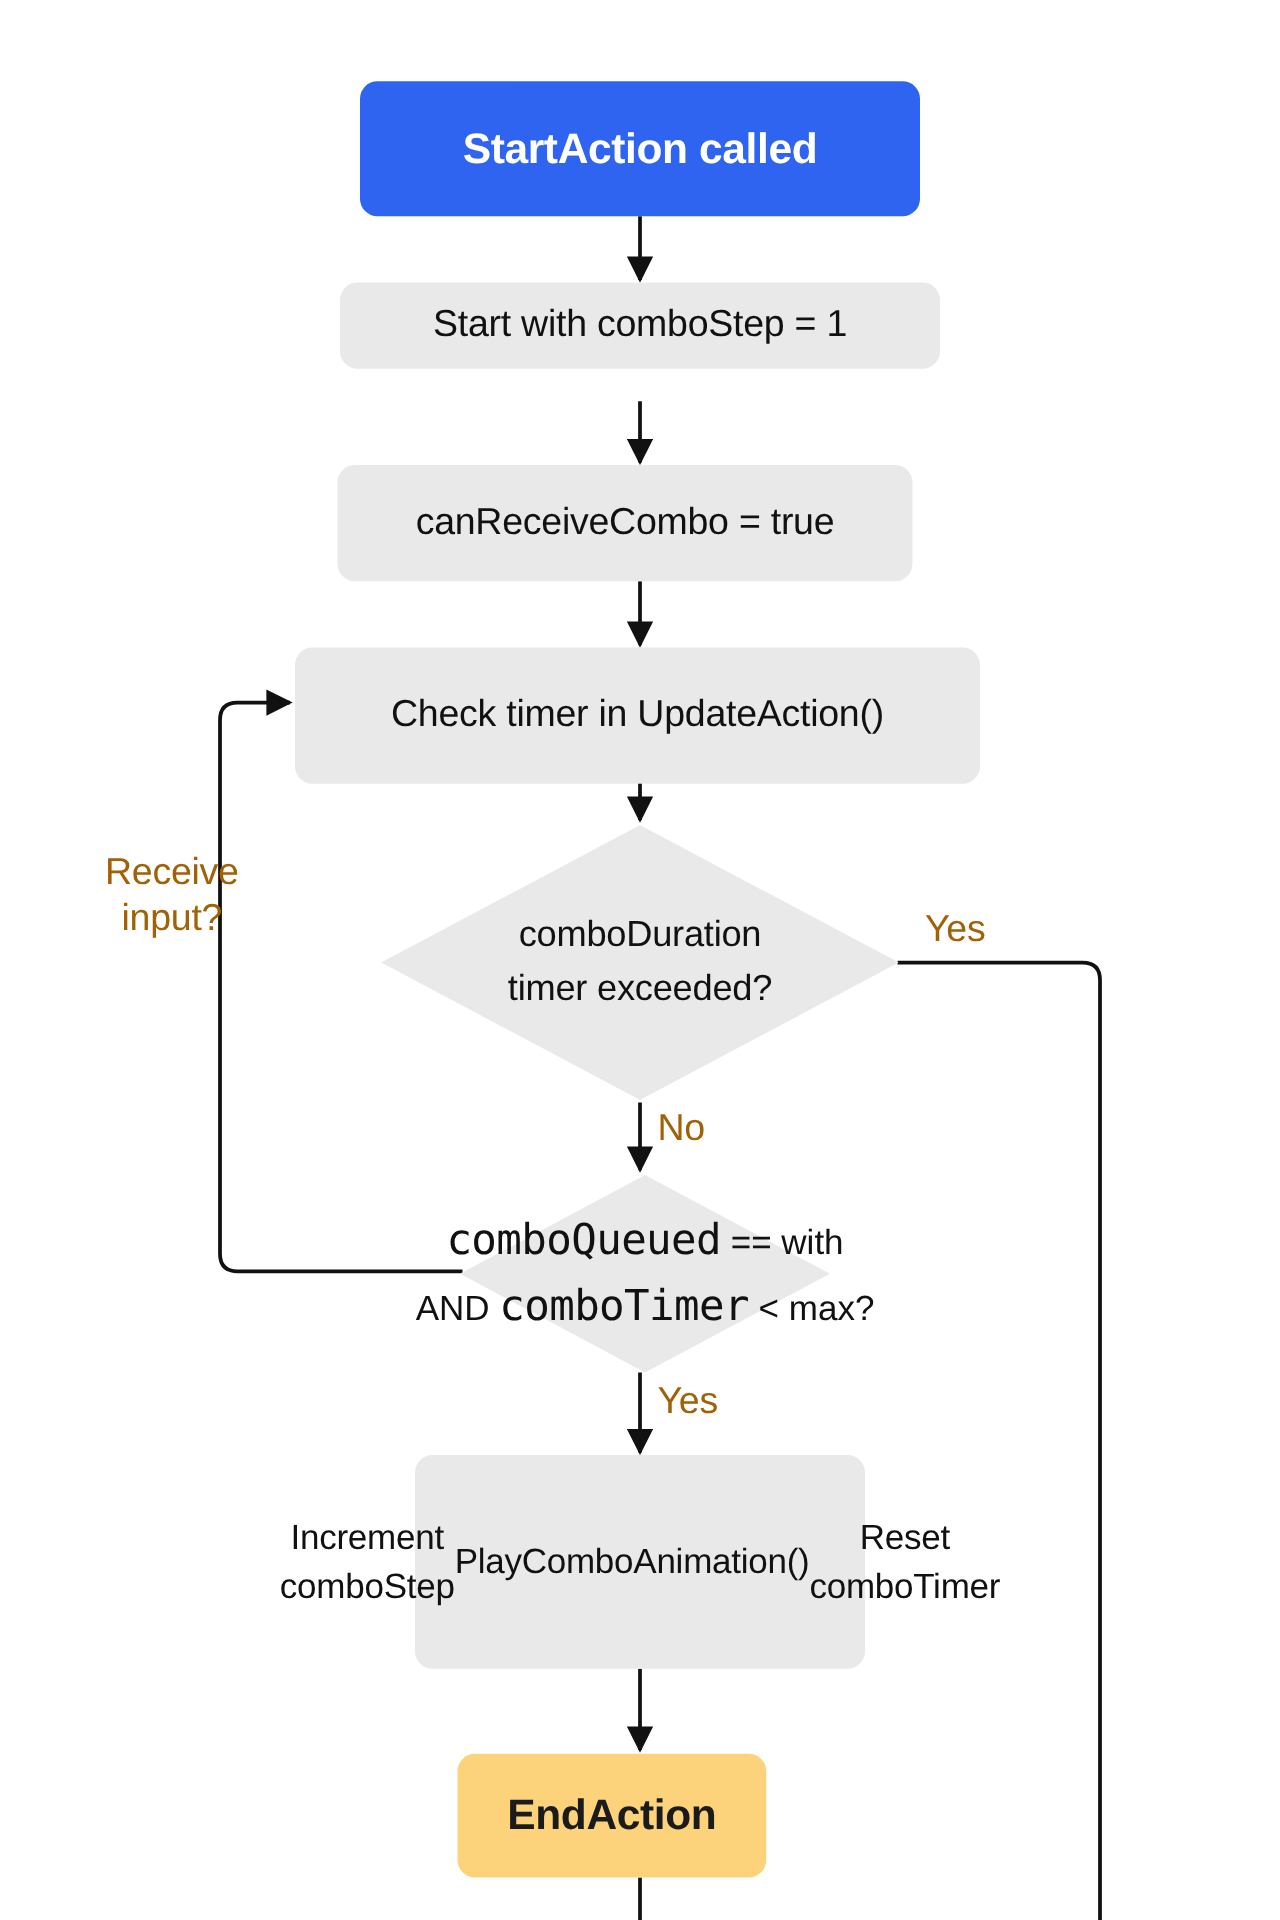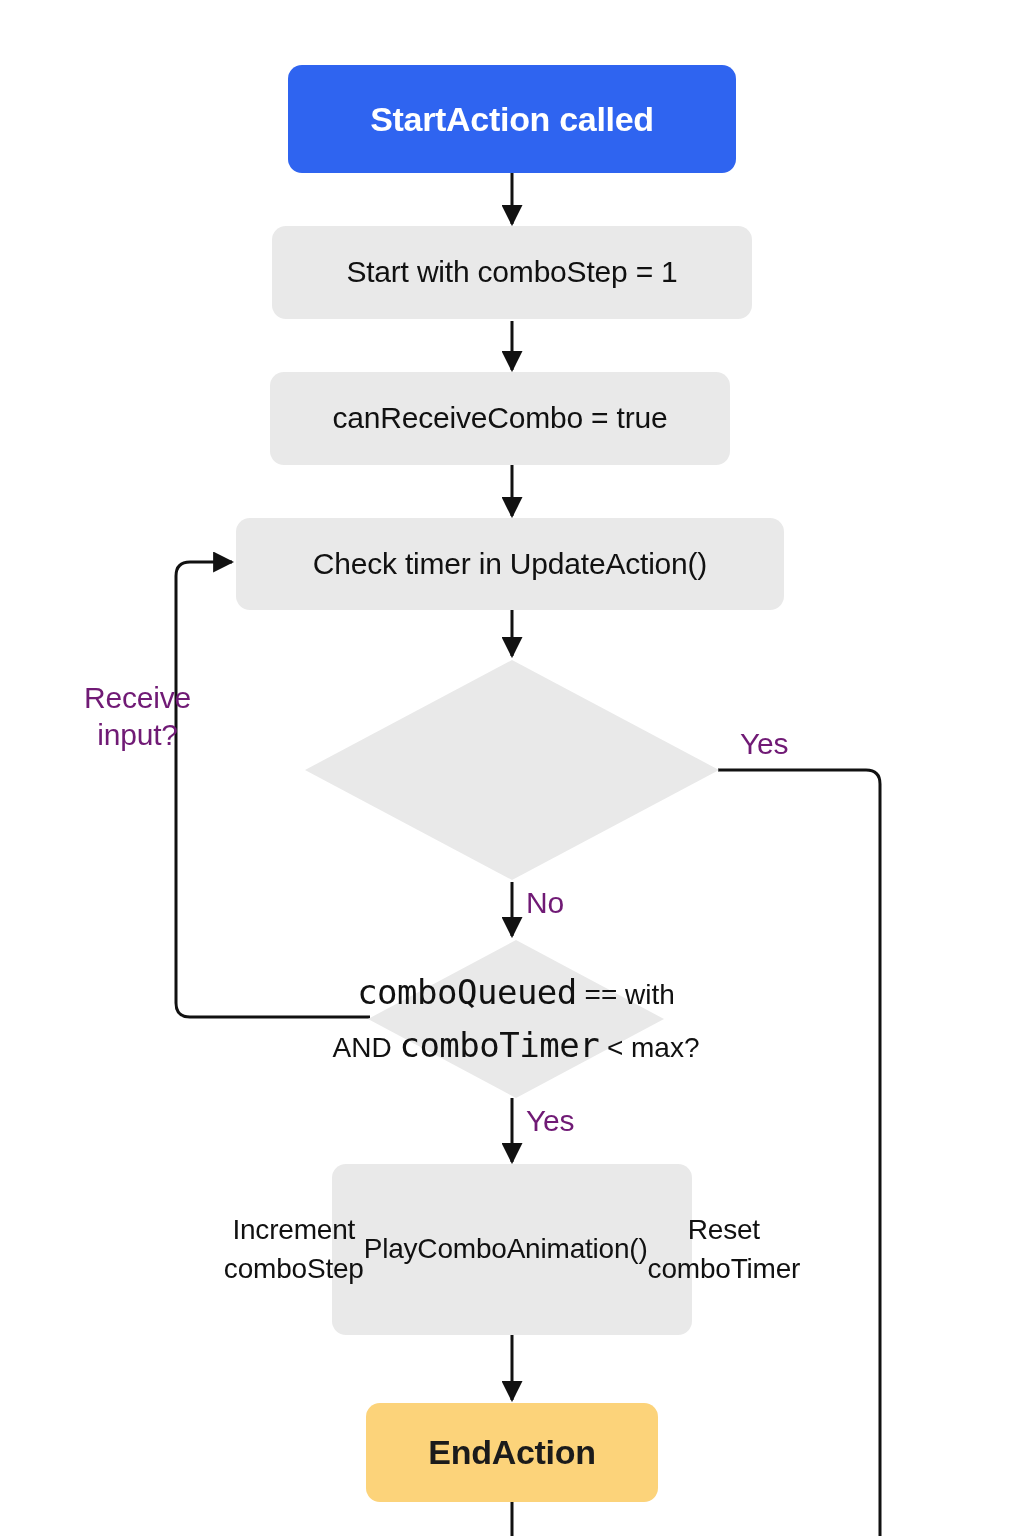--- a/index.html
+++ b/index.html
@@ -96,21 +96,21 @@
     font-size: 28px;
     line-height: 1.55;
   }
   .mono {
     font-family: "DejaVu Sans Mono", "Liberation Mono", monospace;
     font-size: 34px;
     letter-spacing: -0.5px;
   }
   .edge-label {
     position: absolute;
-    color: #701a75;
+    color: #a16207;
     font-size: 30px;
     line-height: 1.22;
     white-space: nowrap;
     letter-spacing: -0.2px;
   }
   .edge-label.multi {
     text-align: center;
   }
 </style>
 </head>
@@ -143,51 +143,55 @@
 
     <path d="M 718 730 L 866 730 Q 880 730 880 744 L 880 1499 Q 880 1513 866 1513 L 526 1513" stroke="#111111" stroke-width="3" fill="none"></path>
 
     <path d="M 512 1462 L 512 1499 Q 512 1513 526 1513 L 880 1513" stroke="#111111" stroke-width="3" fill="none"></path>
   </svg>
 
   <div class="node node-start" style="left:288px; top:25px; width:448px; height:108px;">
     <span>StartAction called</span>
   </div>
 
-  <div class="node node-box" style="left:272px; top:186px; width:480px; height:93px;">
+  <div class="node node-box" style="left:272px; top:186px; width:480px; height:69px;">
     <span>Start with comboStep = 1</span>
   </div>
 
   <div class="node node-box" style="left:270px; top:332px; width:460px; height:93px;">
     <span>canReceiveCombo = true</span>
   </div>
 
-  <div class="node node-box" style="left:236px; top:478px; width:548px; height:92px;">
+  <div class="node node-box" style="left:236px; top:478px; width:548px; height:109px;">
     <span>Check timer in UpdateAction()</span>
   </div>
 
   <div class="diamond-wrap" style="left:305px; top:620px; width:414px; height:220px;">
     <div class="diamond-shape"></div>
+    <div class="diamond-label d1">
+      <span>comboDuration</span>
+      <span>timer exceeded?</span>
+    </div>
   </div>
 
   <div class="diamond-wrap" style="left:368px; top:900px; width:296px; height:158px;">
     <div class="diamond-shape"></div>
     <div class="diamond-label d2">
       <span><span class="mono">comboQueued</span><span> == with</span></span>
       <span><span>AND </span><span class="mono">comboTimer</span><span> &lt; max?</span></span>
     </div>
   </div>
 
   <div class="node node-box node-multiline" style="left:332px; top:1124px; width:360px; height:171px;">
     <span>Increment comboStep</span>
     <span>PlayComboAnimation()</span>
     <span>Reset comboTimer</span>
   </div>
 
-  <div class="node node-end" style="left:366px; top:1363px; width:292px; height:99px;">
+  <div class="node node-end" style="left:366px; top:1363px; width:247px; height:99px;">
     <span>EndAction</span>
   </div>
 
   <div class="edge-label multi" style="left:84px; top:640px;">
     <div>Receive</div>
     <div>input?</div>
   </div>
 
   <div class="edge-label" style="left:740px; top:686px;">Yes</div>
 

